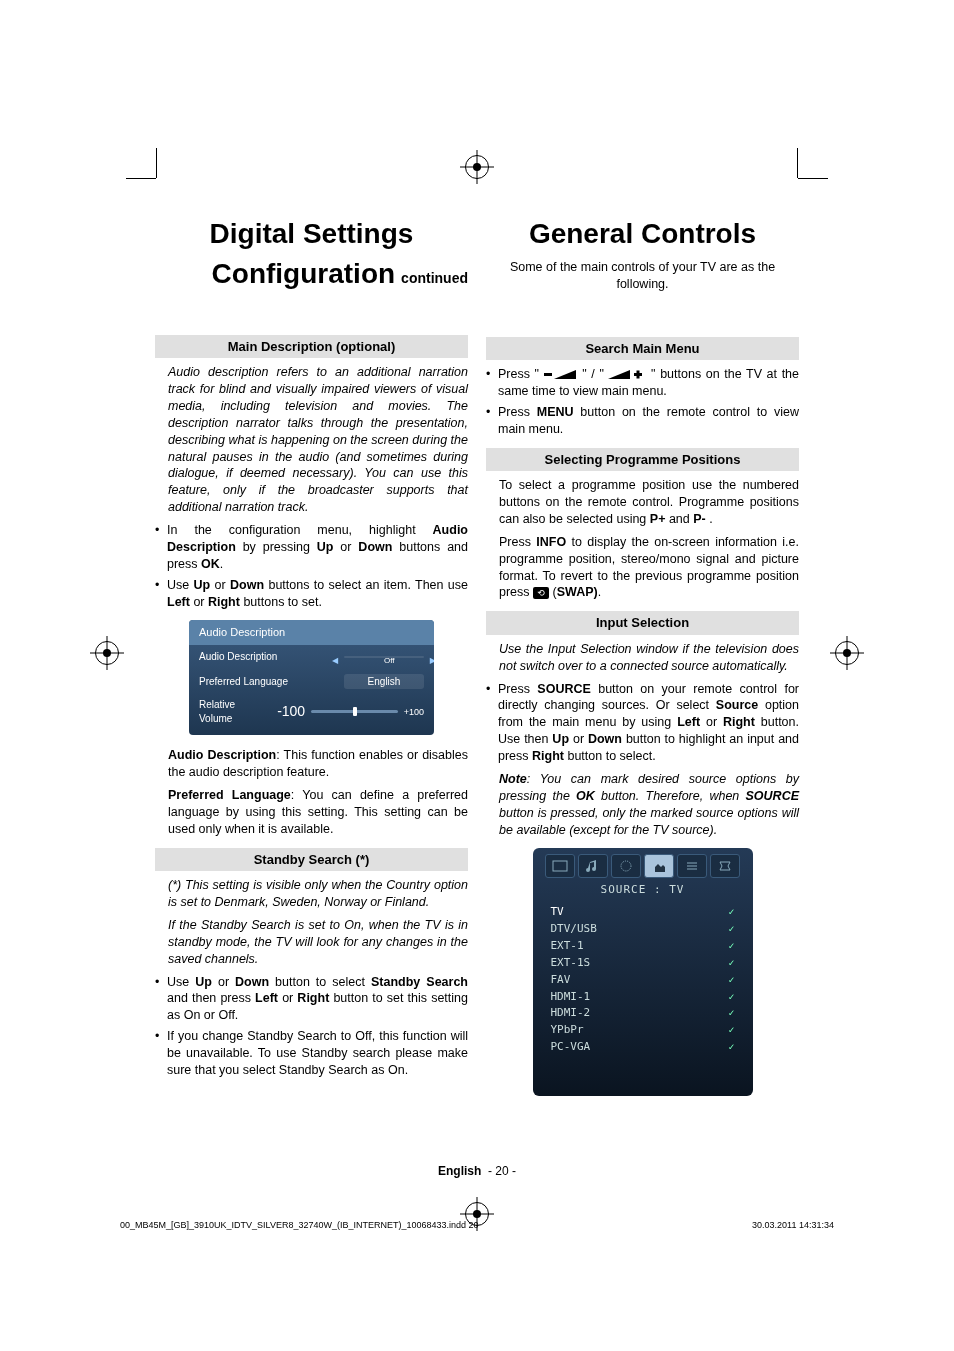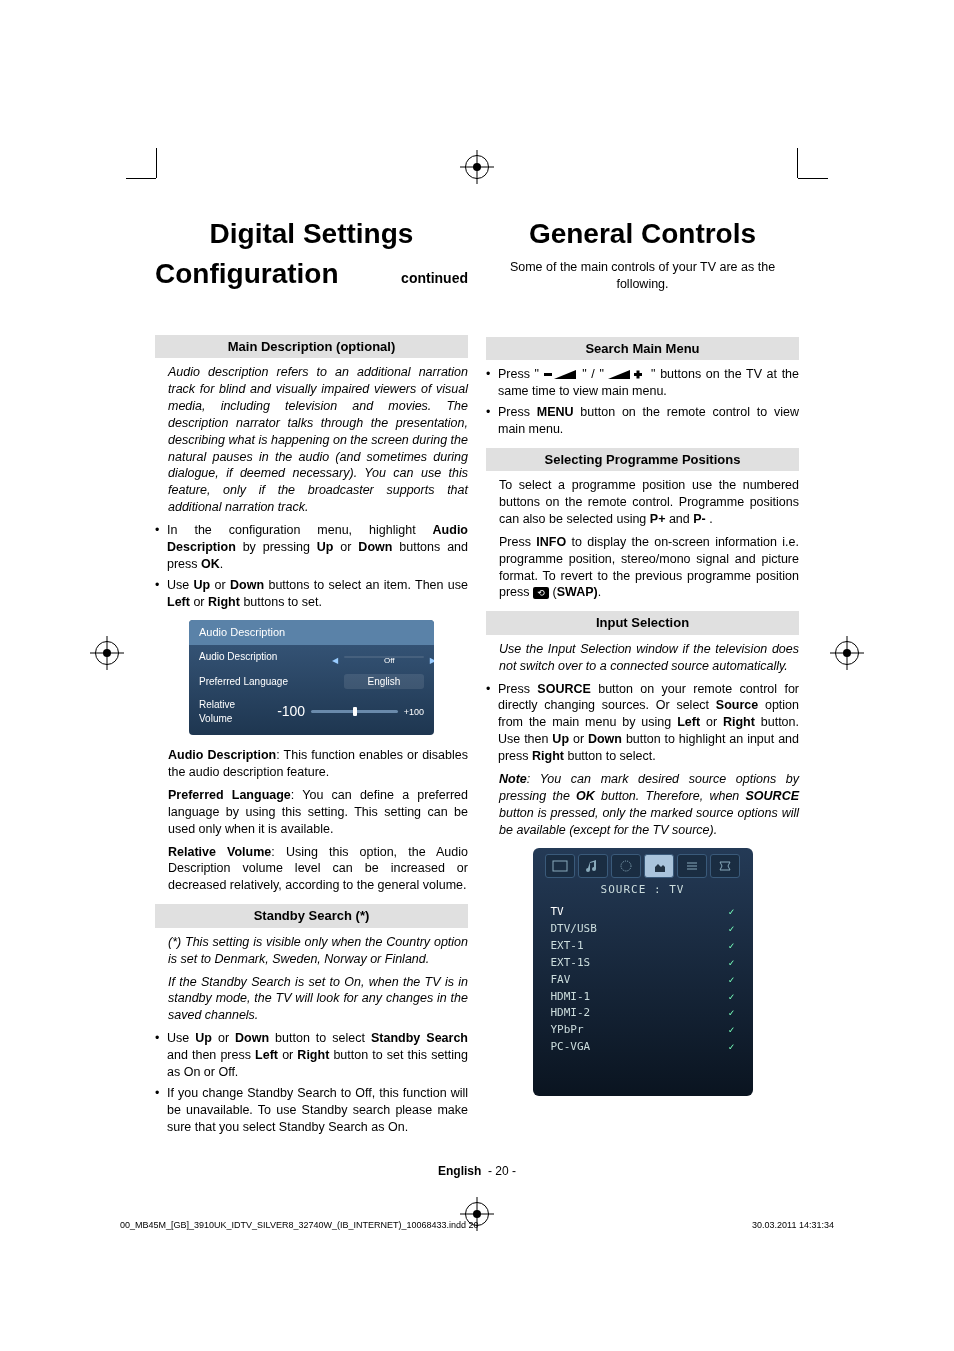--- a/index.html
+++ b/index.html
@@ -72,22 +72,23 @@
     line-height: 1.35;
   }
   h1 {
     font-size: 28px;
     font-weight: bold;
     text-align: center;
     margin: 0 0 2px 0;
   }
   h1.sub {
     display: flex;
-    justify-content: space-between;
+    justify-content: flex-end;
     align-items: baseline;
+    gap: 6px;
   }
   h1 .cont {
     font-size: 14px;
     font-weight: bold;
   }
   .intro {
     font-size: 12.5px;
     text-align: center;
     margin: 6px 0 20px 0;
   }
@@ -283,21 +284,20 @@
             <div style="font-size:14px;">-100</div>
             <div class="track">
                 <div class="knob"></div>
               </div>
             <div style="font-size:9px;">+100</div>
           </div>
         </div>
 
         <p class="just"><span class="b">Audio Description</span><span>: This function enables or disables the audio description feature.</span></p>
         <p class="just"><span class="b">Preferred Language</span><span>: You can define a preferred language by using this setting. This setting can be used only when it is available.</span></p>
-        <p class="just"><span class="b">Relative Volume</span><span>: Using this option, the Audio Description volume level can be increased or decreased relatively, according to the general volume.</span></p>
 
         <div class="section-h">Standby Search (*)</div>
         <p class="italic just">(*) This setting is visible only when the Country option is set to Denmark, Sweden, Norway or Finland.</p>
         <p class="italic just">If the Standby Search is set to On, when the TV is in standby mode, the TV will look for any changes in the saved channels.</p>
 
         <ul>
           <li>
             <span>Use </span><span class="b">Up</span><span> or </span><span class="b">Down</span><span> button to select </span><span class="b">Standby Search</span><span> and then press </span><span class="b">Left</span><span> or </span><span class="b">Right</span><span> button to set this setting as On or Off.</span>
           </li>
           <li>If you change Standby Search to Off, this function will be unavailable. To use Standby search please make sure that you select Standby Search as On.</li>

